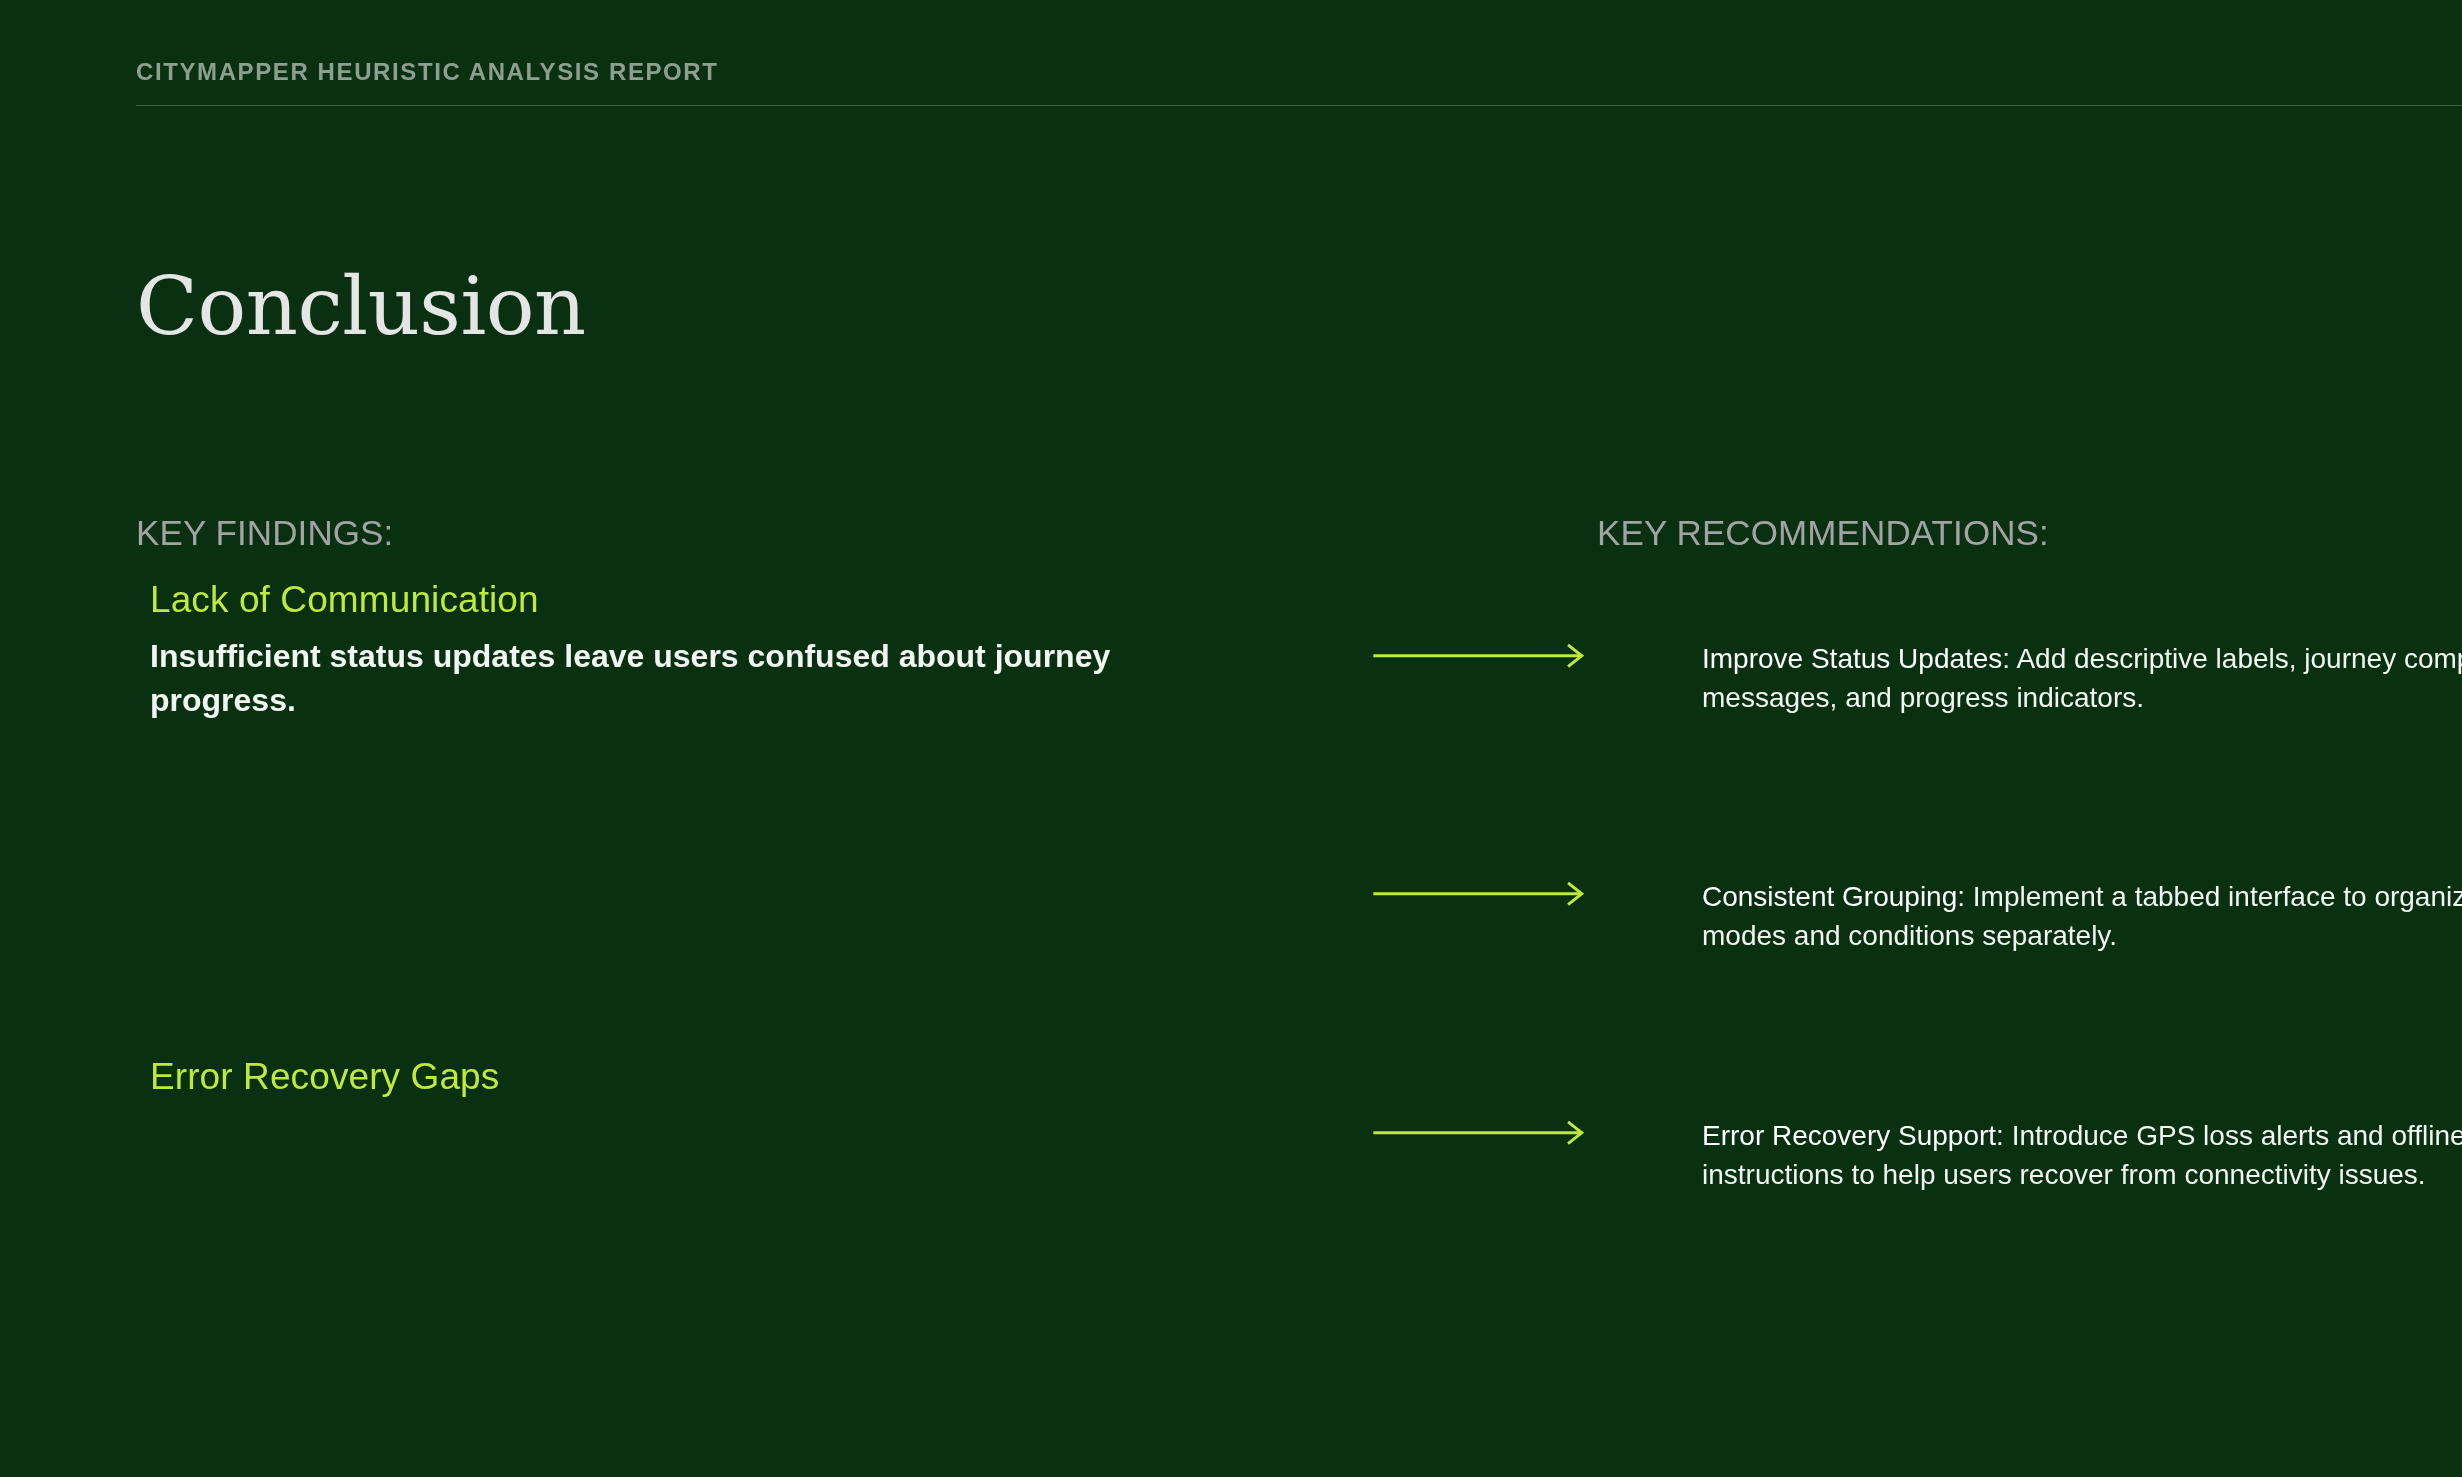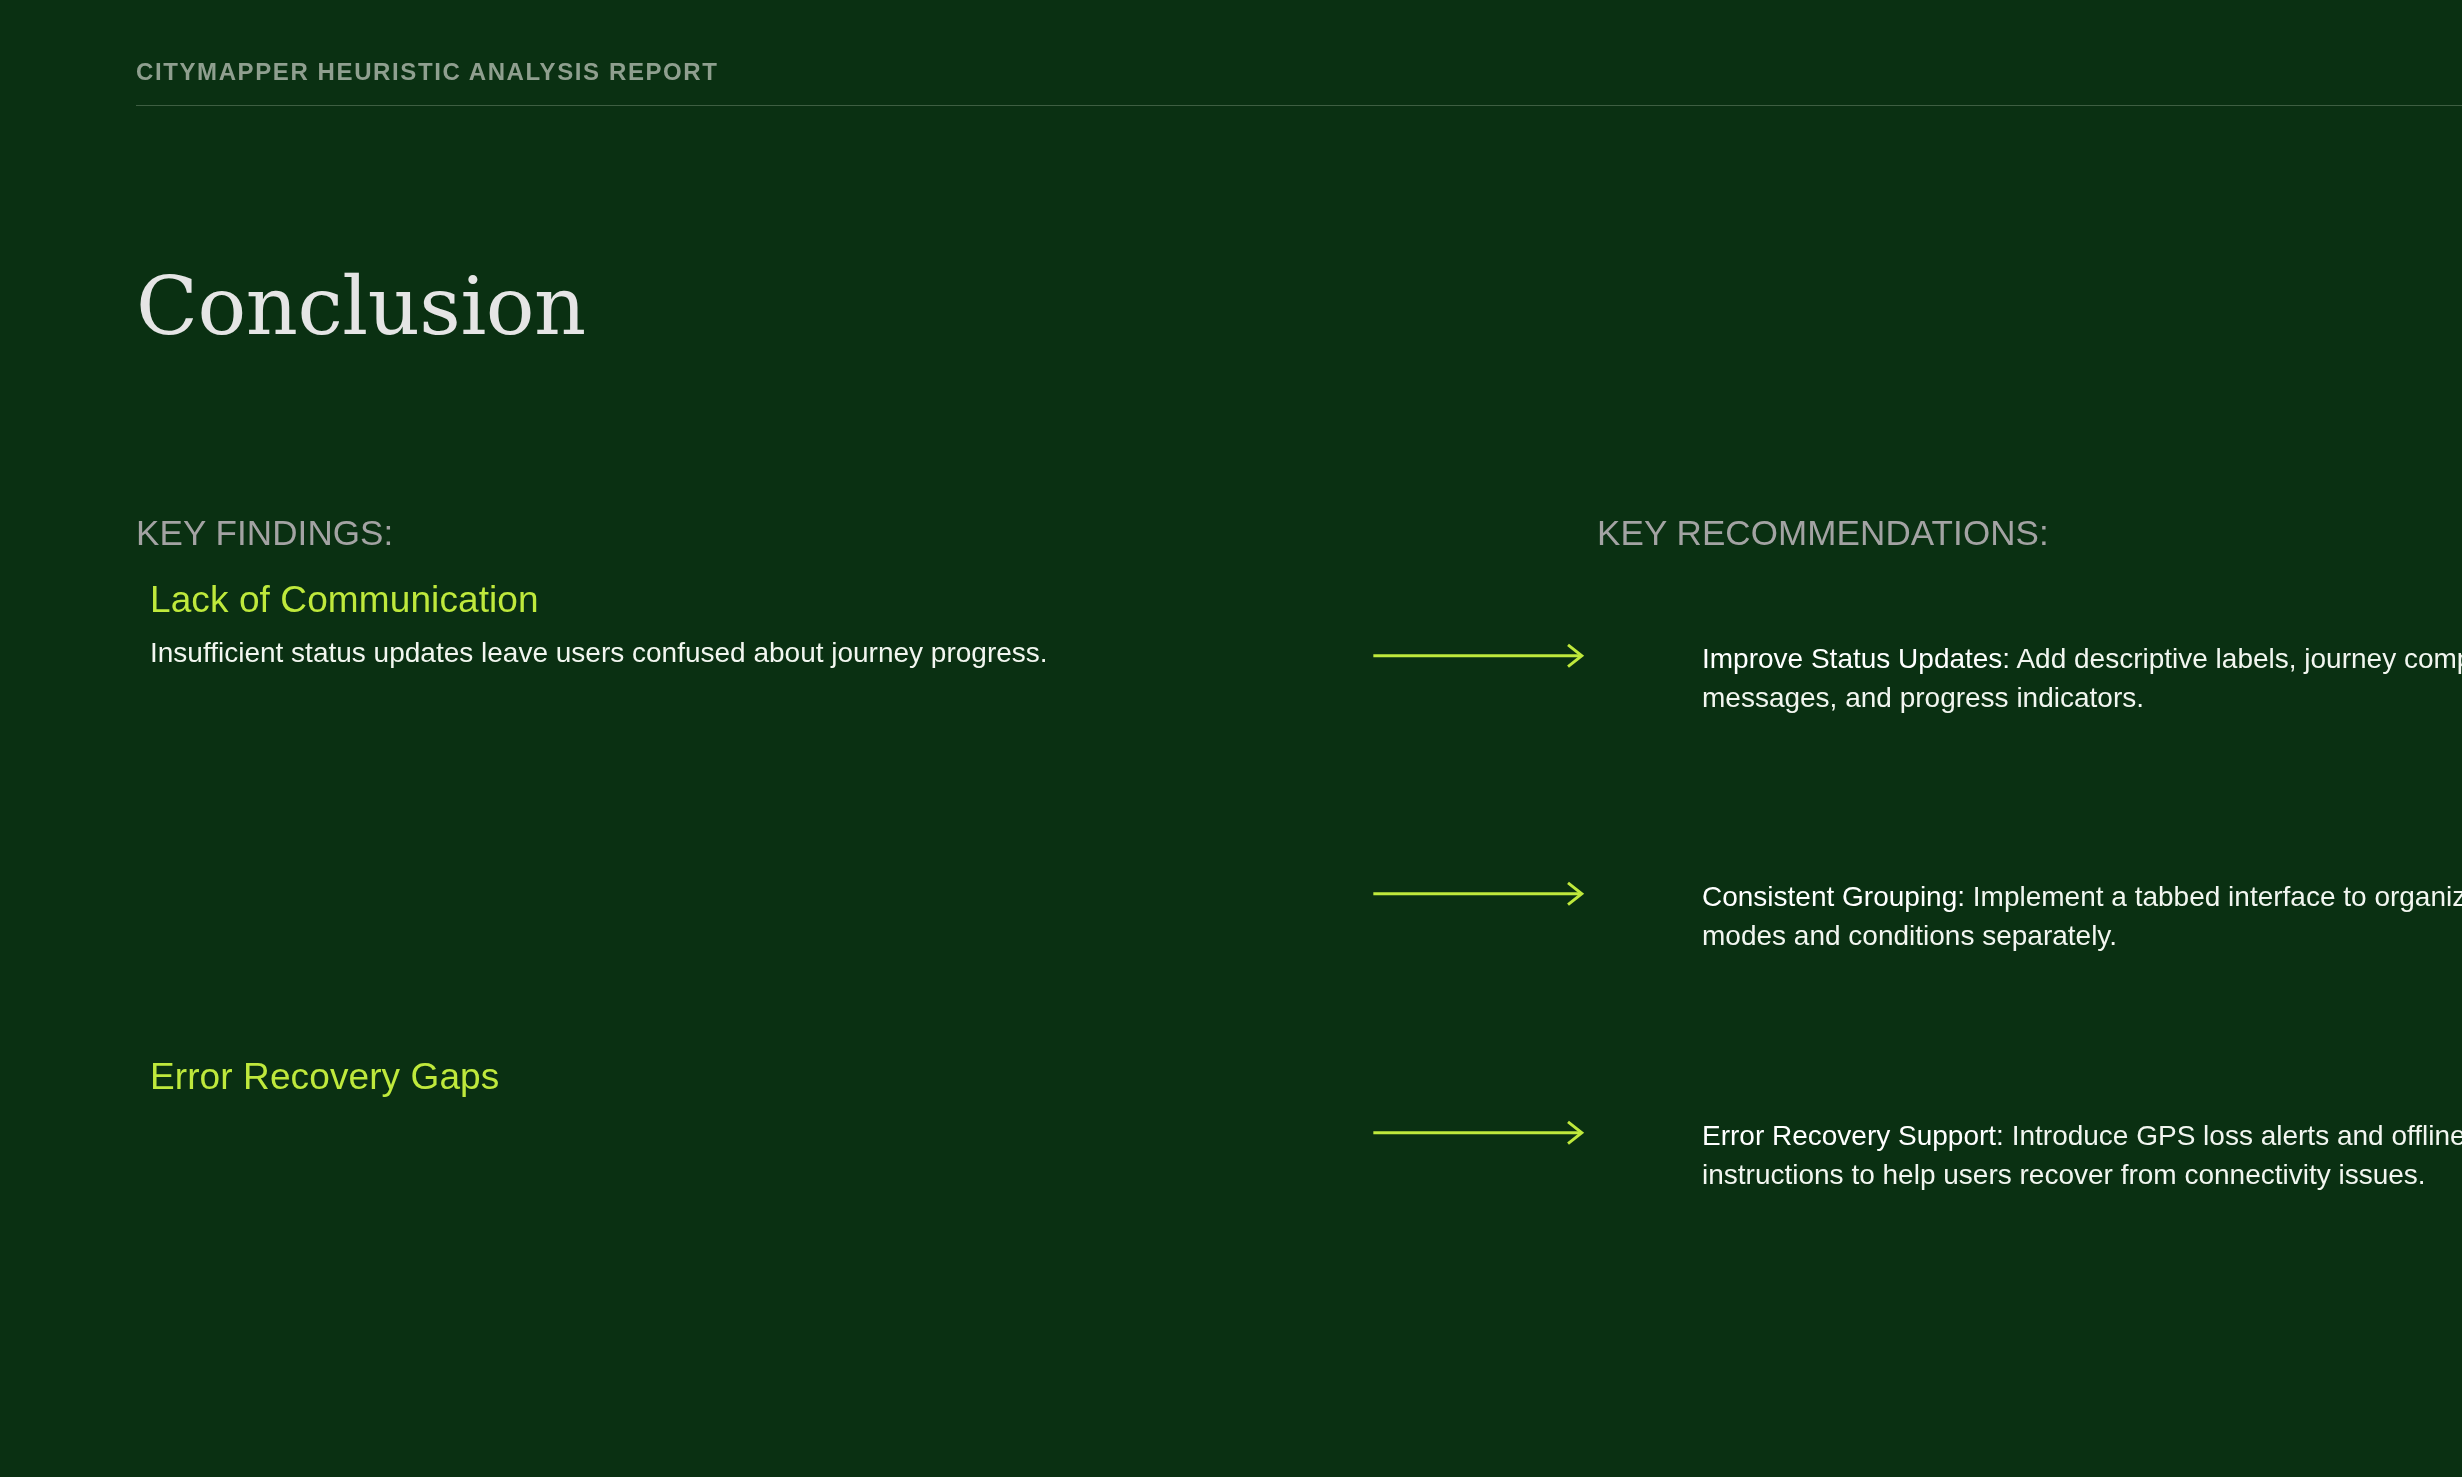--- a/index.html
+++ b/index.html
@@ -104,24 +104,24 @@
   }
   .finding-title {
     font-size: 37px;
     color: #bfe93c;
     font-weight: normal;
     line-height: 1.05;
     margin-bottom: 13.8px;
     letter-spacing: 0.1px;
   }
   .finding-desc {
-    font-size: 28px;
+    font-size: 32px;
     line-height: 1.38;
     color: #f2f6f0;
-    font-weight: normal;
+    font-weight: bold;
   }
 
   .arrow {
     position: absolute;
     left: 1237px;
     top: 60px;
     width: 217px;
     height: 29.5px;
   }
   .arrow svg { display: block; }

